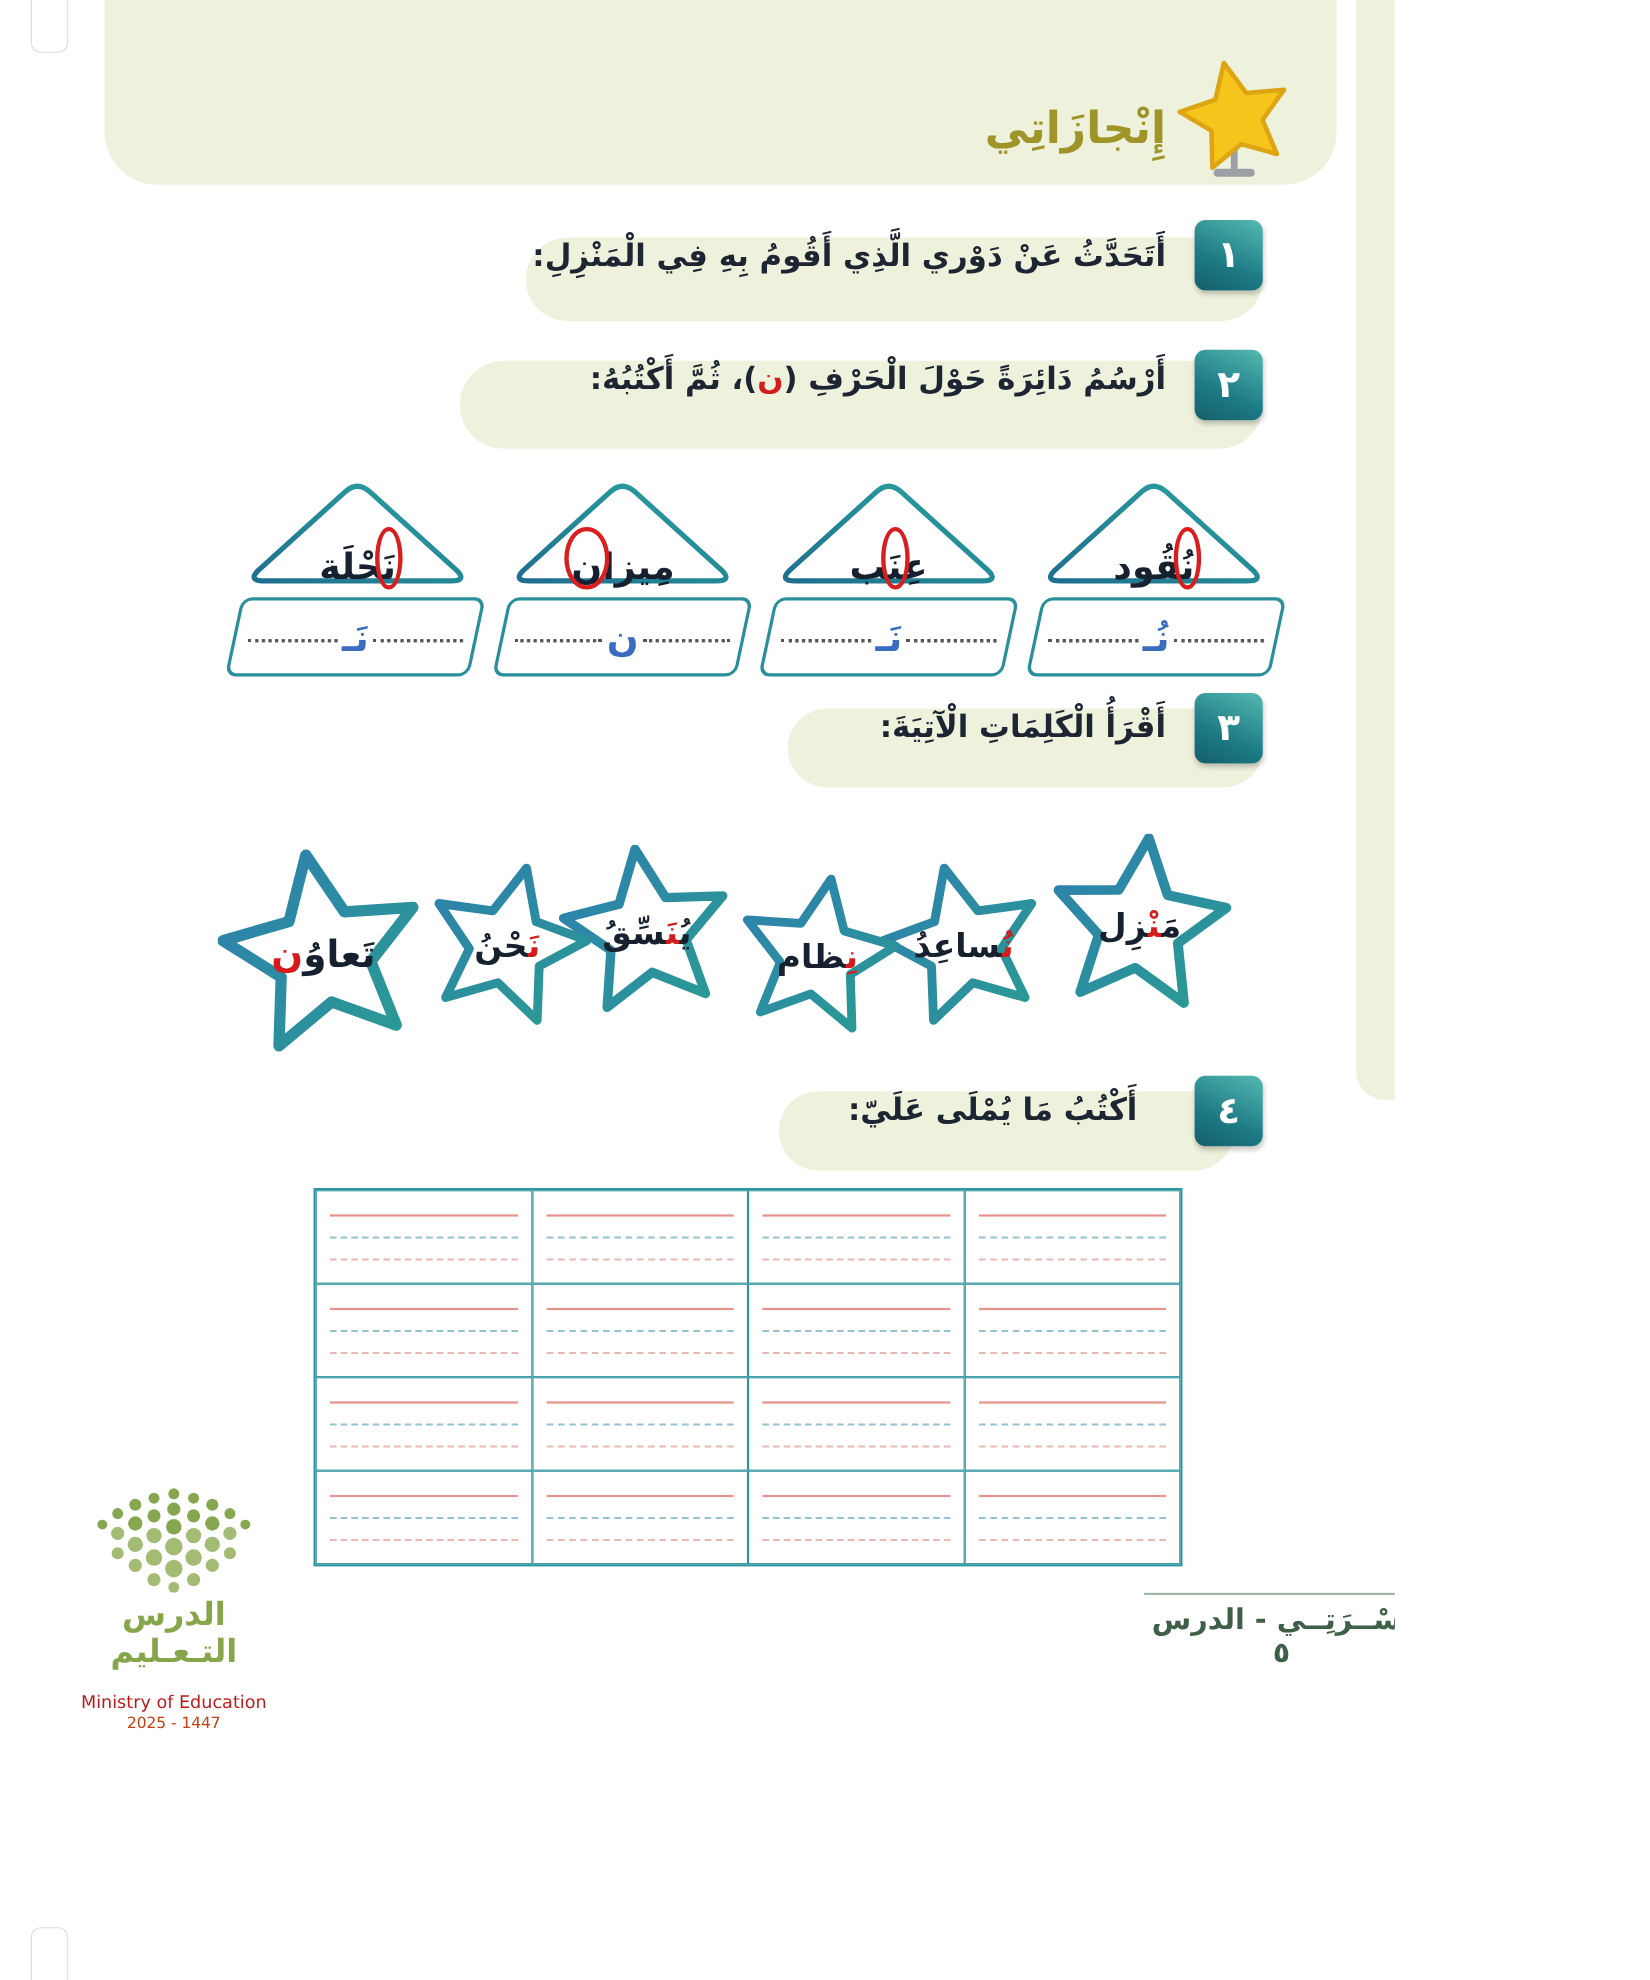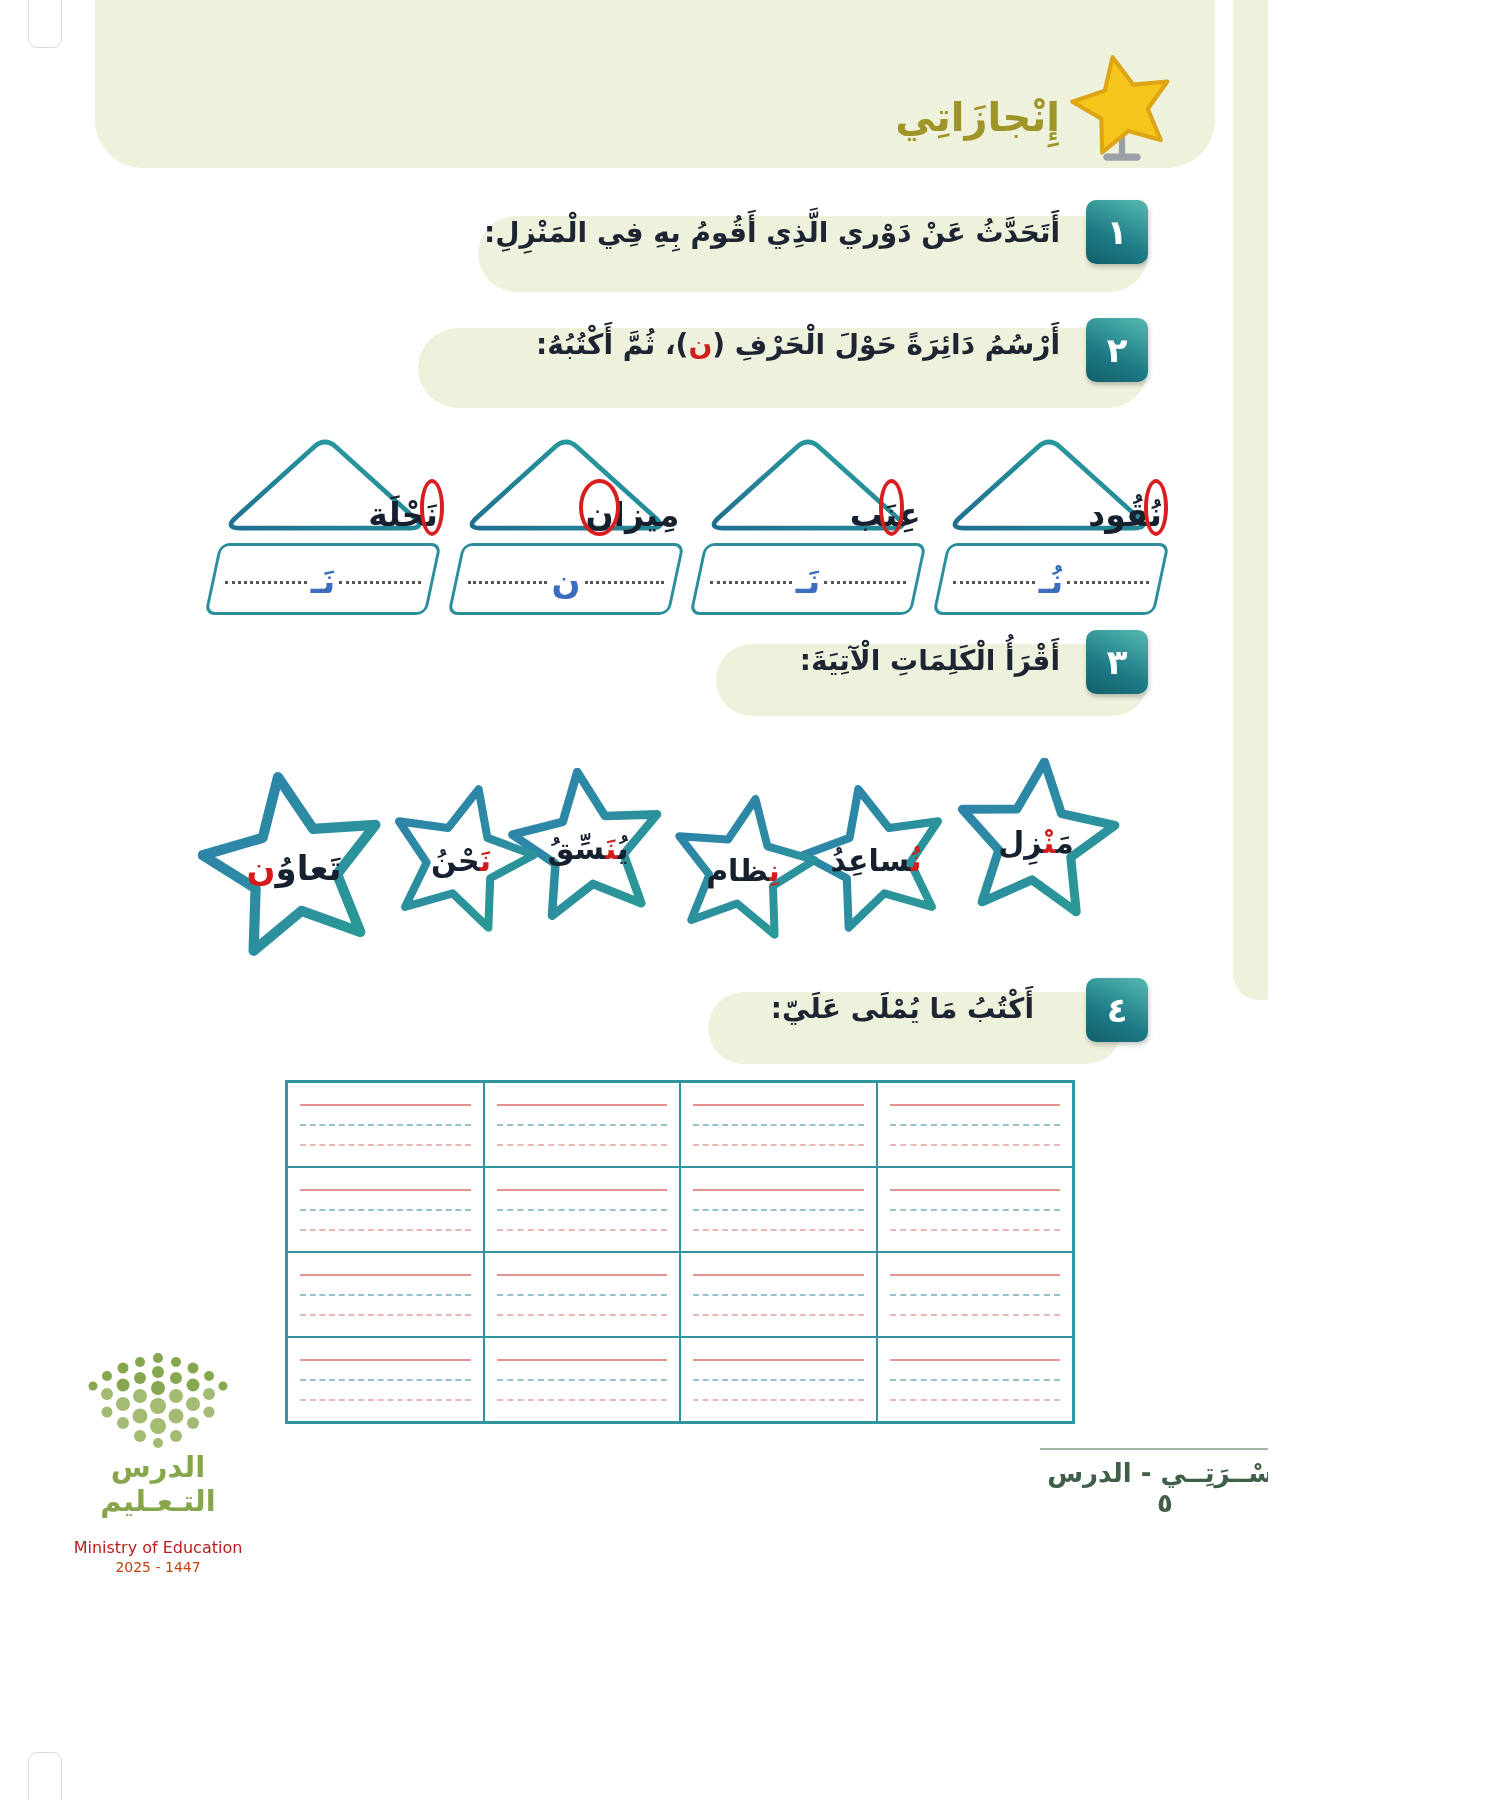--- a/index.html
+++ b/index.html
@@ -29,21 +29,21 @@
   .badge{position:absolute;width:62px;height:64px;border-radius:10px;
          background:linear-gradient(205deg,#55b9b0 0%,#1d7b86 60%,#135f6b 100%);
          color:#fff;font-size:34px;font-weight:bold;display:flex;align-items:center;justify-content:center;
          box-shadow:1px 3px 5px rgba(0,0,0,.22)}
   .red{color:#d41c1c}
 
   
   .tri-row{position:absolute;left:212px;top:424px;width:950px;display:flex;justify-content:space-between}
   .tri{position:relative;width:226px;height:116px}
   .tri svg{width:100%;height:100%;display:block}
-  .tri-word{position:absolute;left:0;right:0;bottom:6px;text-align:right;font-size:33px;font-weight:bold;color:#16202e}
+  .tri-word{position:absolute;left:0;right:0;bottom:6px;text-align:center;font-size:33px;font-weight:bold;color:#16202e}
   .ncircle{position:relative;display:inline-block}
   .ncircle::after{content:"";position:absolute;left:-6px;right:-6px;top:-16px;bottom:-2px;
                   border:4.5px solid #d81e1e;border-radius:50%}
 
   
   .para-row{position:absolute;left:212px;top:543px;width:950px;display:flex;justify-content:space-between}
   .para{width:222px;height:72px;border:3px solid #2b8f9b;border-radius:10px;transform:skewX(-12deg);background:#fff}
   .para-inner{width:100%;height:100%;transform:skewX(12deg);display:flex;align-items:flex-end;padding:0 10px 12px}
   .para .dots{flex:1;border-bottom:3px dotted #555;margin-bottom:16px}
   .trace{font-size:34px;font-weight:bold;color:#3a6cc0;line-height:1;margin:0 4px 2px}

